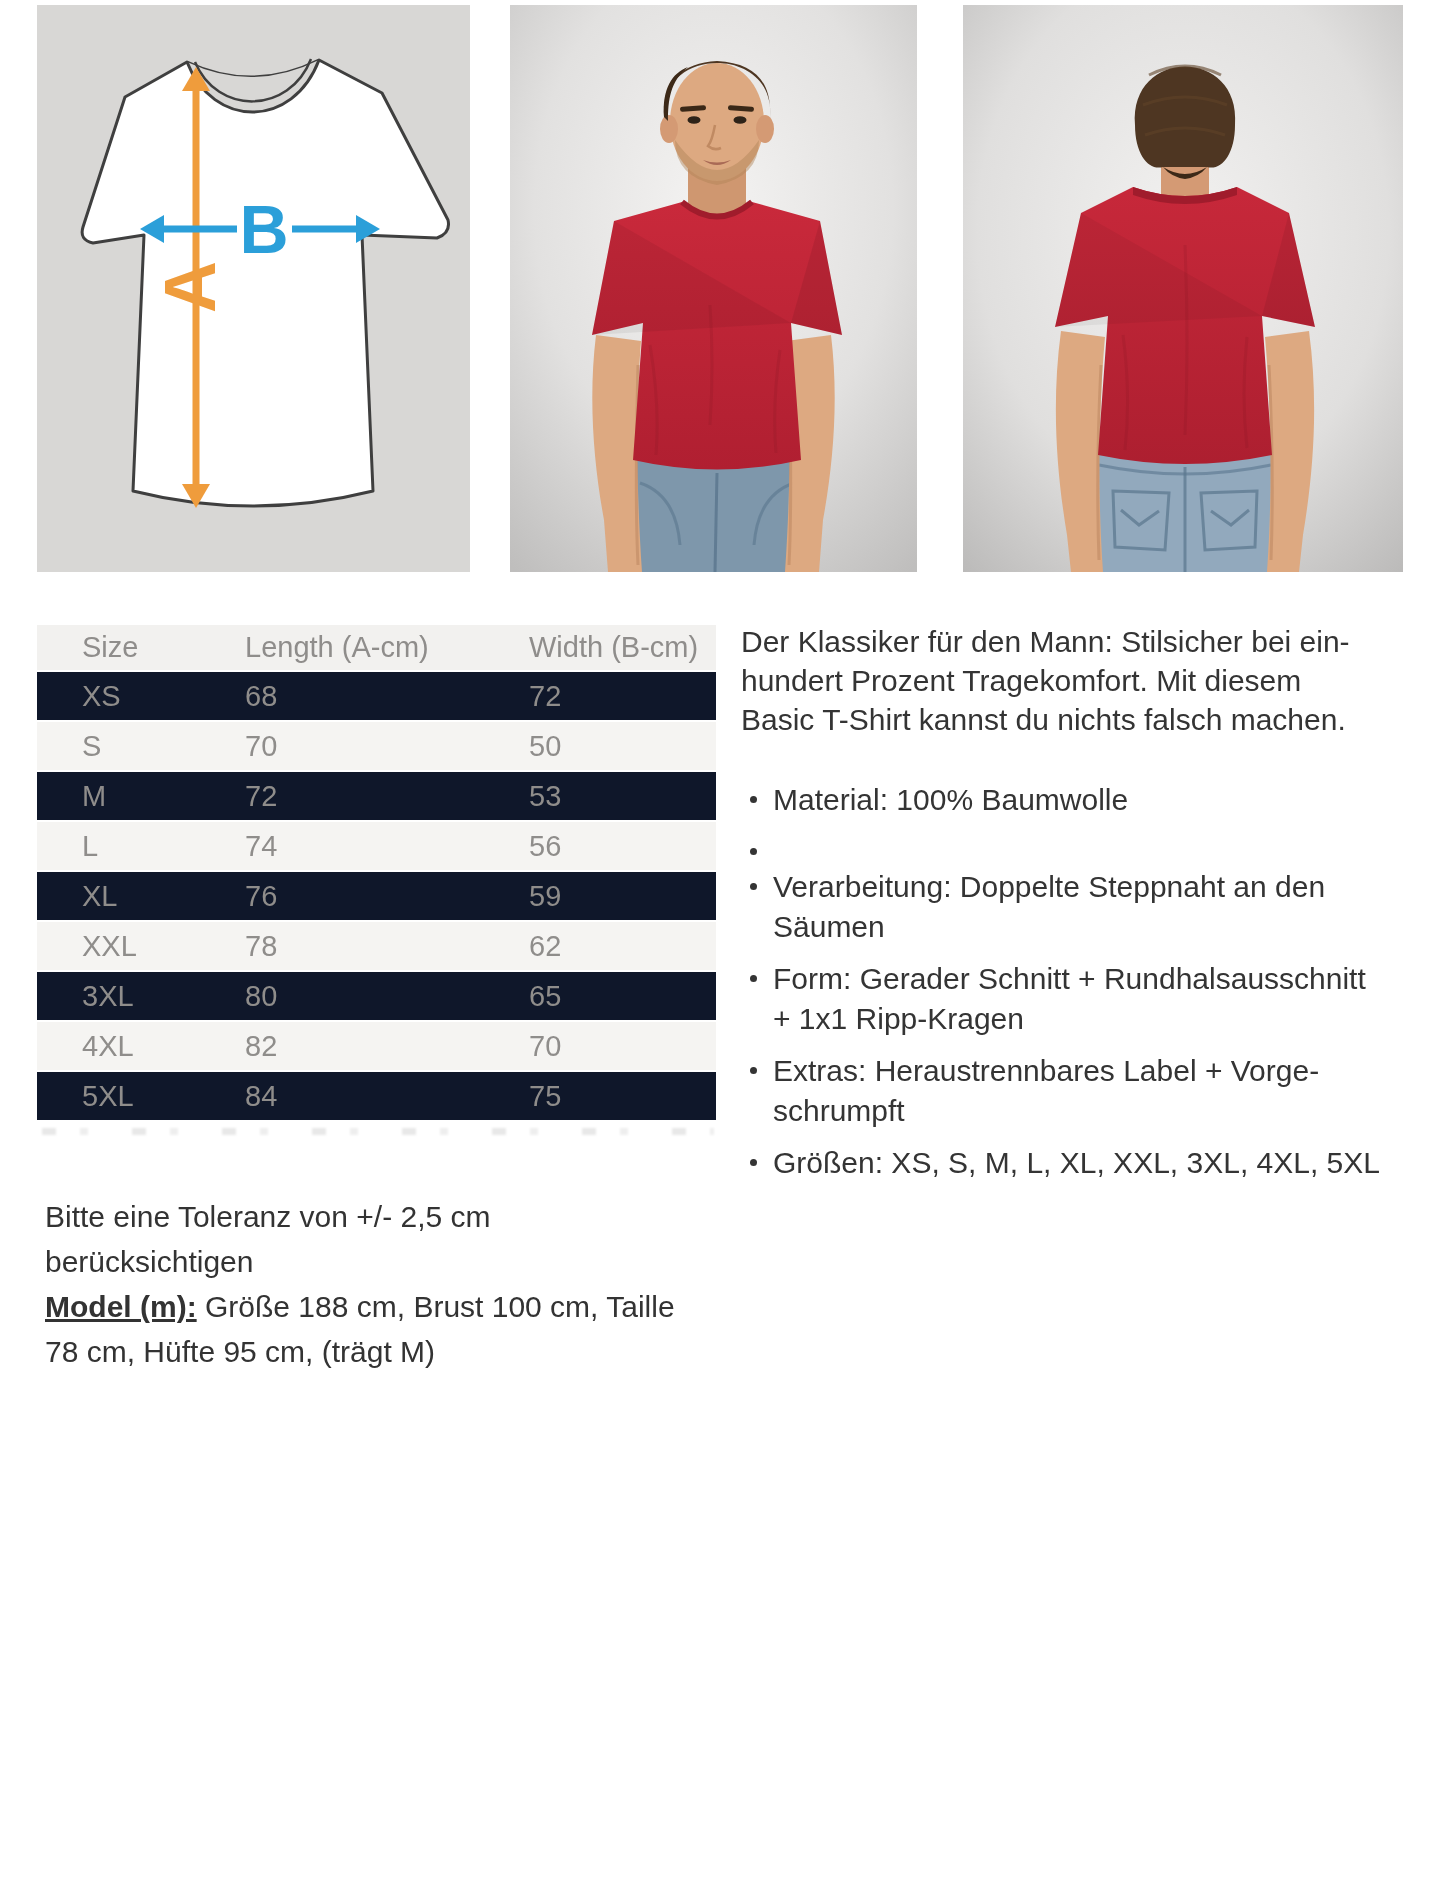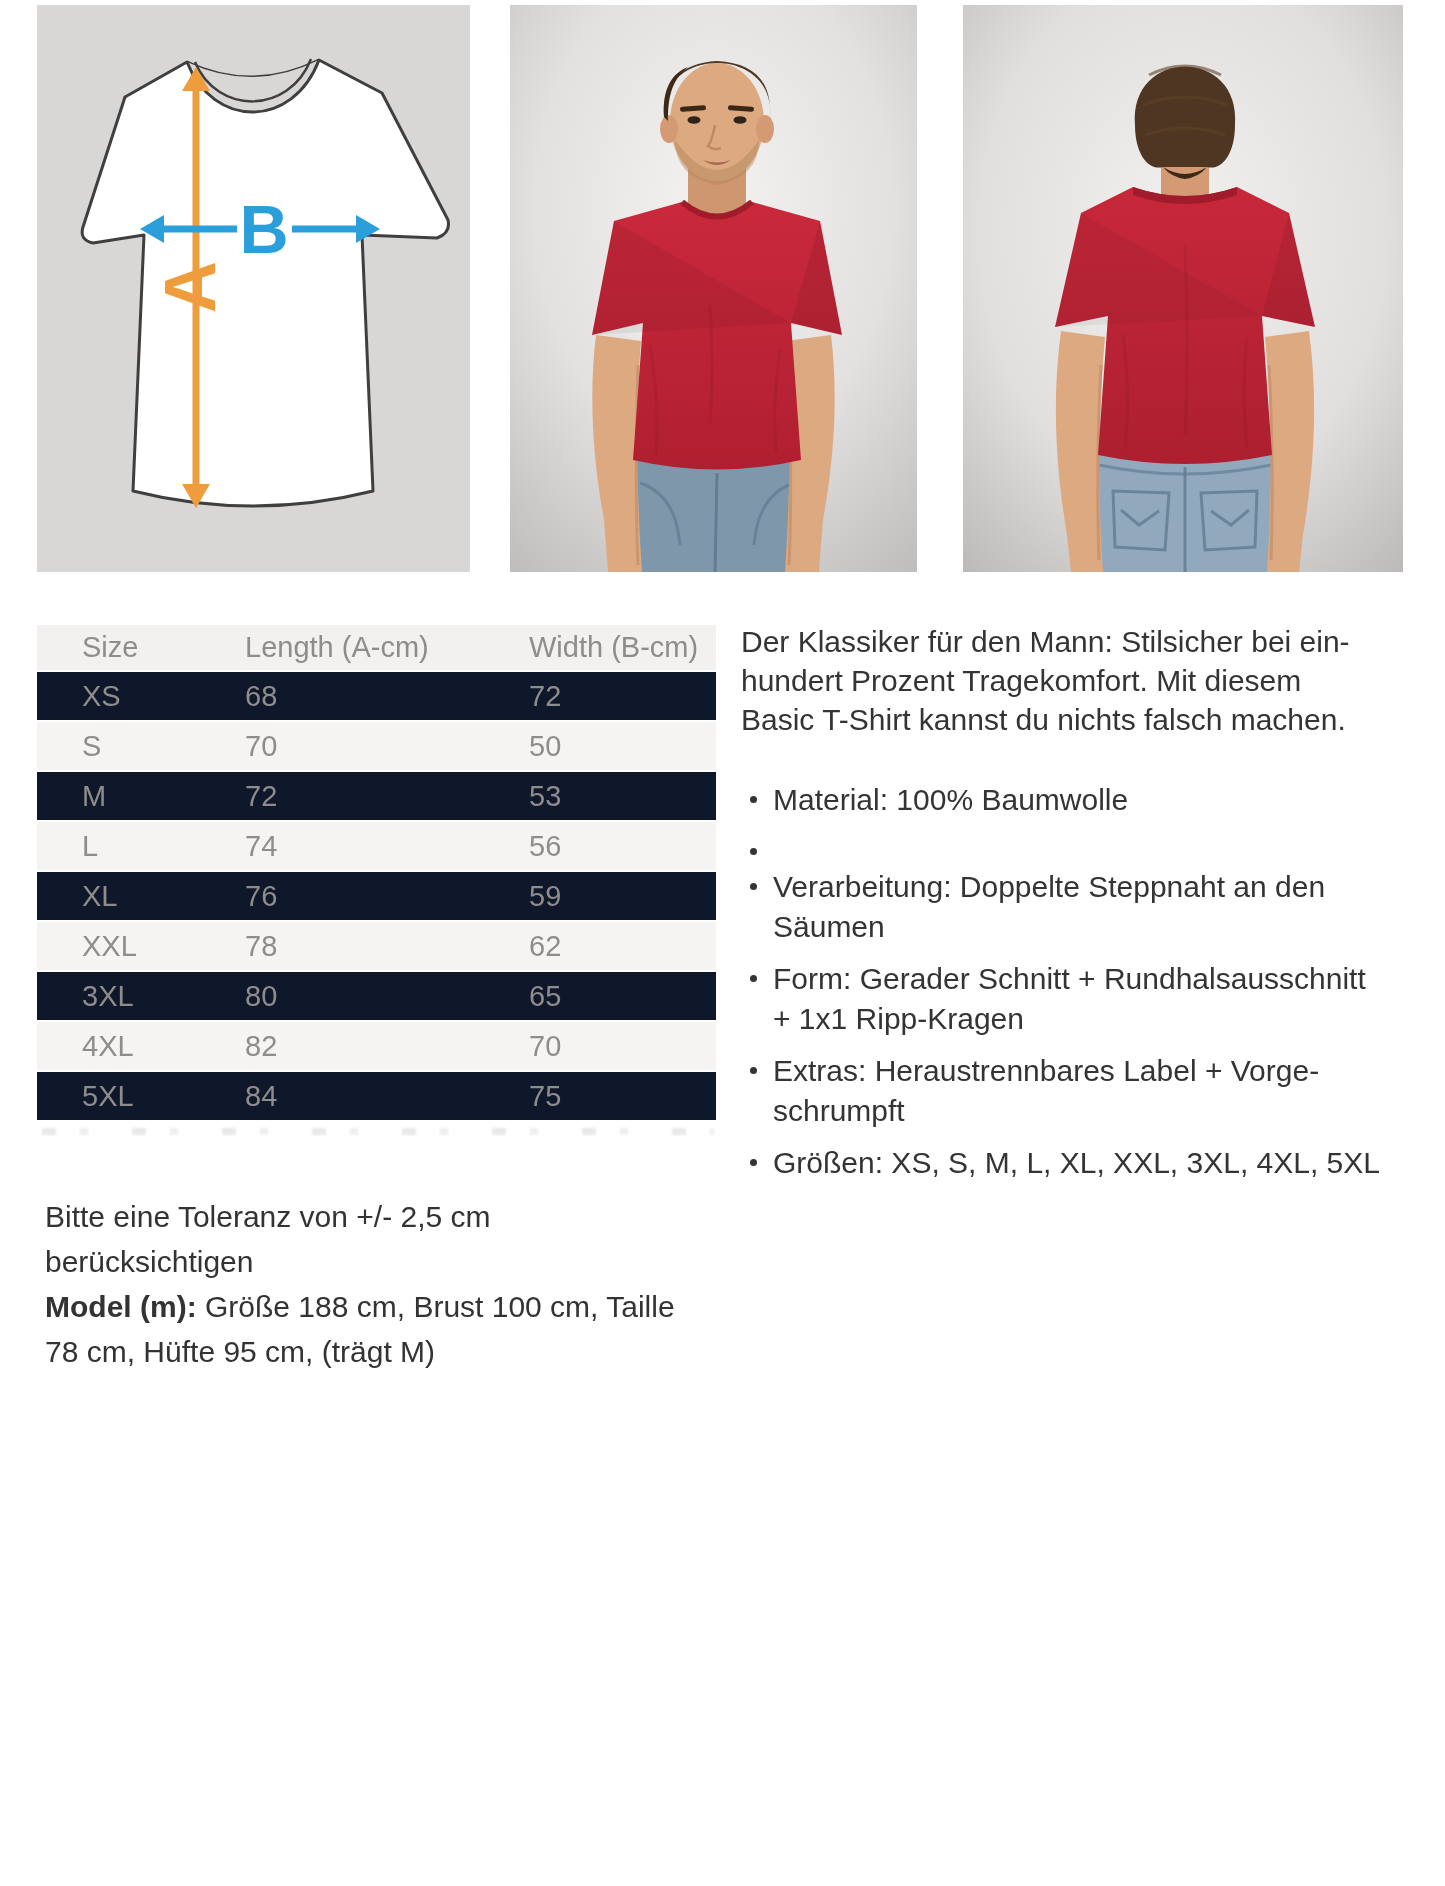--- a/index.html
+++ b/index.html
@@ -31,21 +31,21 @@
   .description{position:absolute;left:741px;top:622px;width:684px;color:#343434;font-size:30px;}
   .intro div{line-height:39px;}
   .bullets{margin:41px 0 0 0;padding:0;list-style:none;}
   .bullets li{display:flex;margin:12px 0 2px 0;}
   .dot{flex:none;width:7px;height:7px;border-radius:50%;background:#343434;margin:16px 16px 0 9px;}
   .b-line{line-height:40px;}
 
   
   .notes{position:absolute;left:45px;top:1194px;width:640px;color:#333333;font-size:30px;}
   .notes div{line-height:45px;}
-  .bold{font-weight:bold;}
+  .bold{font-weight:bold;text-decoration:underline;}
 </style>
 </head>
 <body>
 
 <div class="top-row">
 
   <div class="panel panel-diagram">
     <svg viewBox="0 0 433 567">
       <rect x="0" y="0" width="433" height="567" fill="#d8d7d5"></rect>
 

